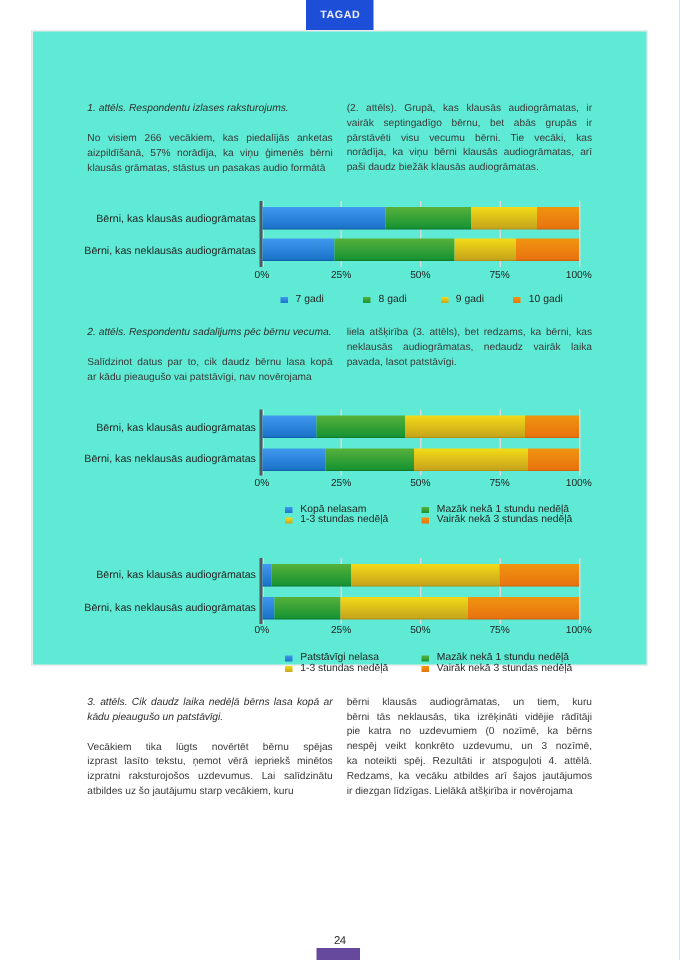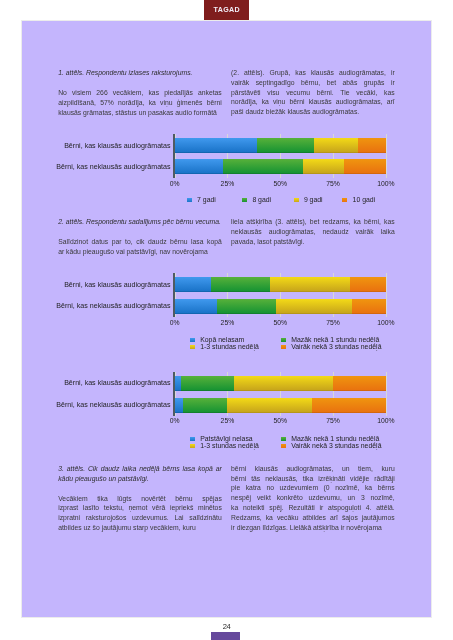--- a/index.html
+++ b/index.html
@@ -1,19 +1,19 @@
 <!DOCTYPE html>
 <html><head>
 <meta charset="utf-8">
 <style>
   html,body{margin:0;padding:0;}
   body{width:453px;height:640px;background:#fff;font-family:"Liberation Sans",sans-serif;overflow:hidden;
        -webkit-font-smoothing:antialiased;}
-  #tab{position:absolute;left:203.5px;top:0;width:45.6px;height:20.2px;background:#7f1d1d;color:#f2eef8;font-size:7.1px;font-weight:bold;letter-spacing:0.4px;display:flex;align-items:center;justify-content:center;padding-left:1px;box-sizing:border-box;}
-  #page{position:absolute;left:21px;top:20px;width:411px;height:598px;background:#c4b5fd;border:1px solid #ececec;box-sizing:border-box;}
+  #tab{position:absolute;left:203.5px;top:0;width:45.6px;height:20.2px;background:#1d4ed8;color:#f2eef8;font-size:7.1px;font-weight:bold;letter-spacing:0.4px;display:flex;align-items:center;justify-content:center;padding-left:1px;box-sizing:border-box;}
+  #page{position:absolute;left:21px;top:20px;width:411px;height:424px;background:#5eead4;border:1px solid #ececec;box-sizing:border-box;}
   #pagenum{position:absolute;left:0;right:0;top:621.9px;text-align:center;font-size:7.6px;color:#2b2b2b;letter-spacing:-0.4px;}
   #footbar{position:absolute;left:210.6px;top:631.9px;width:29.8px;height:8.1px;background:#66499c;}
 
   .cols{position:absolute;display:flex;justify-content:space-between;}
   .col{width:163.6px;}
   .caption{font-style:italic;font-size:6.85px;color:#2e2e2e;line-height:9.8px;margin:0 0 10.2px 0;}
   .body{font-size:6.8px;color:#3a3a3a;line-height:9.8px;margin:0;}
   .ln{display:block;text-align:justify;text-align-last:justify;white-space:nowrap;}
   .ln.last{text-align-last:left;}
 

